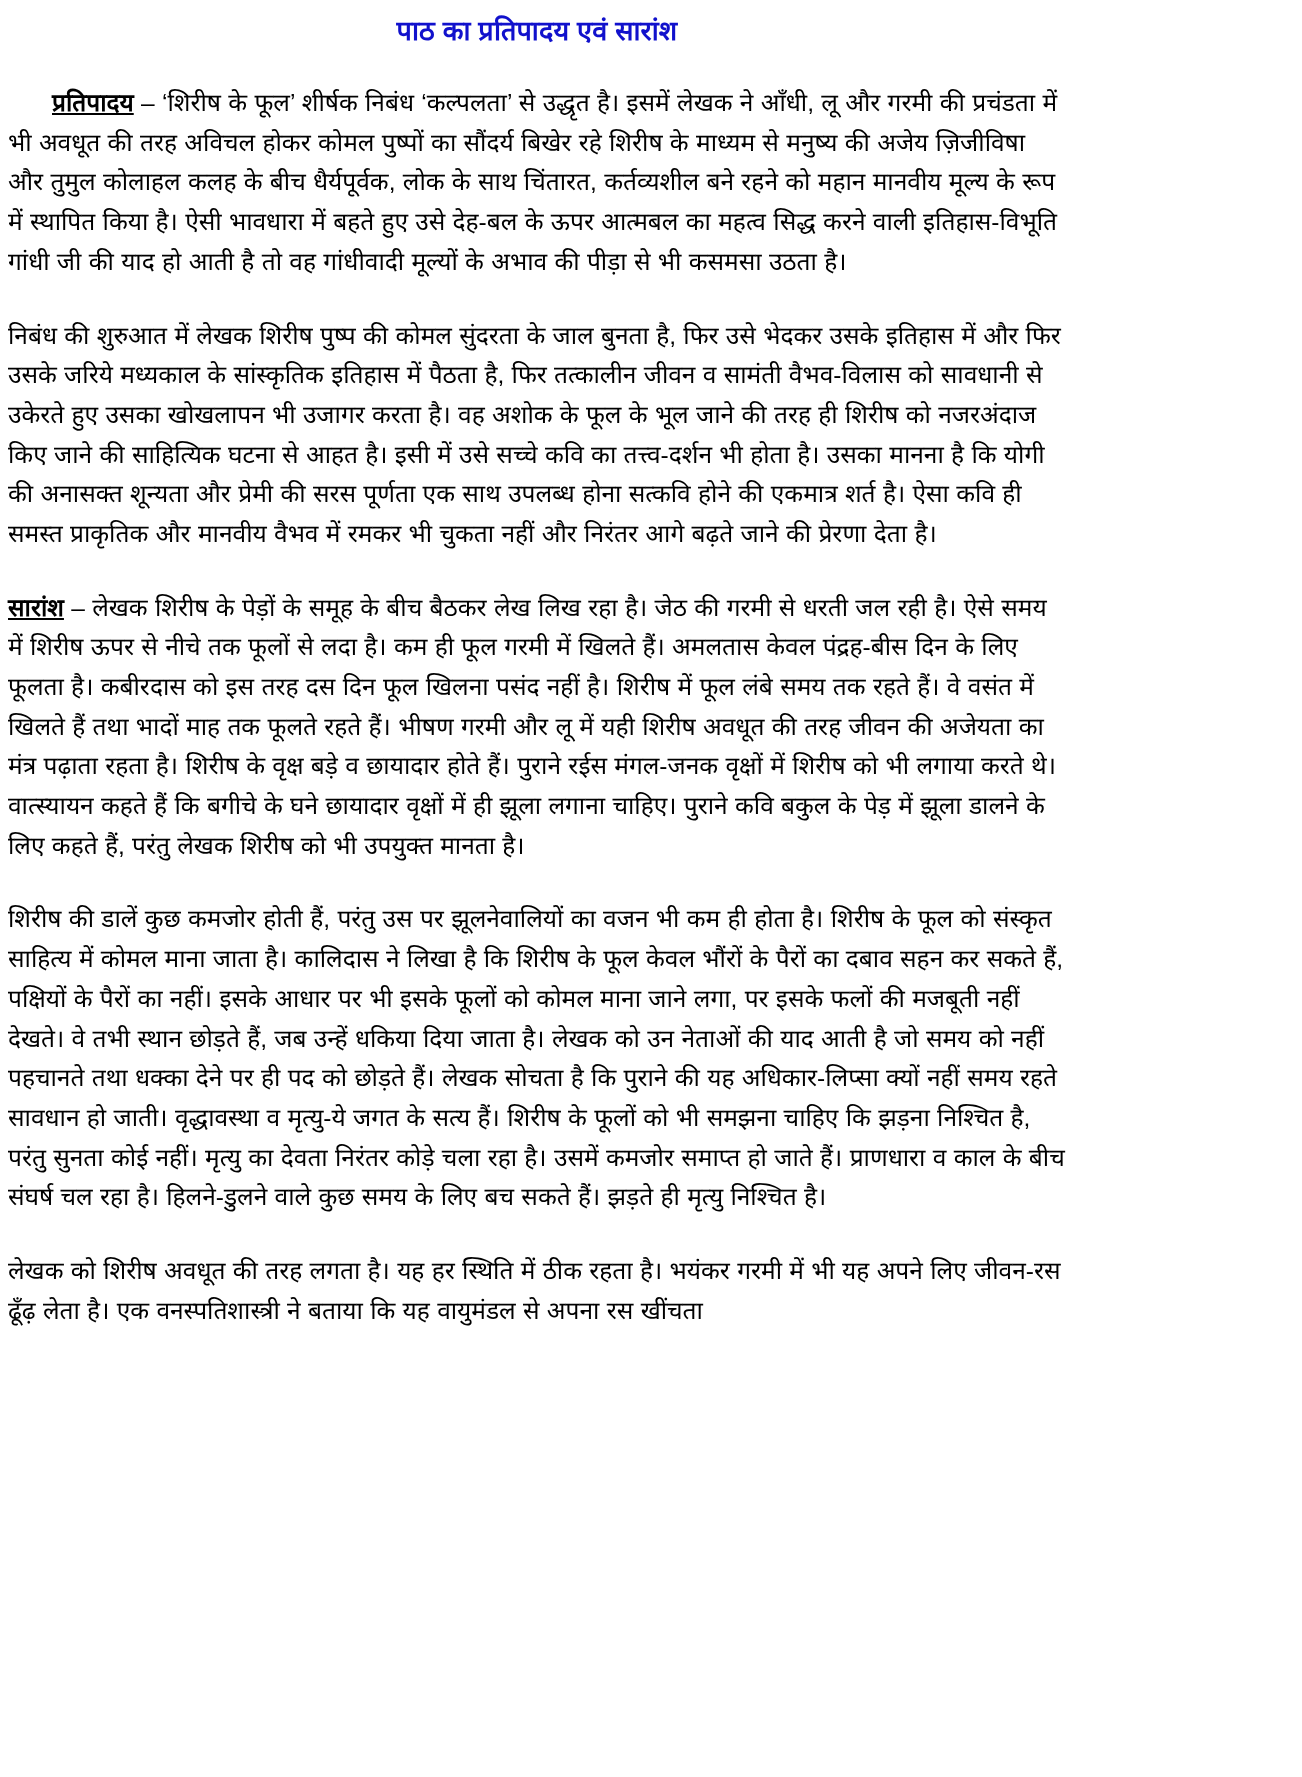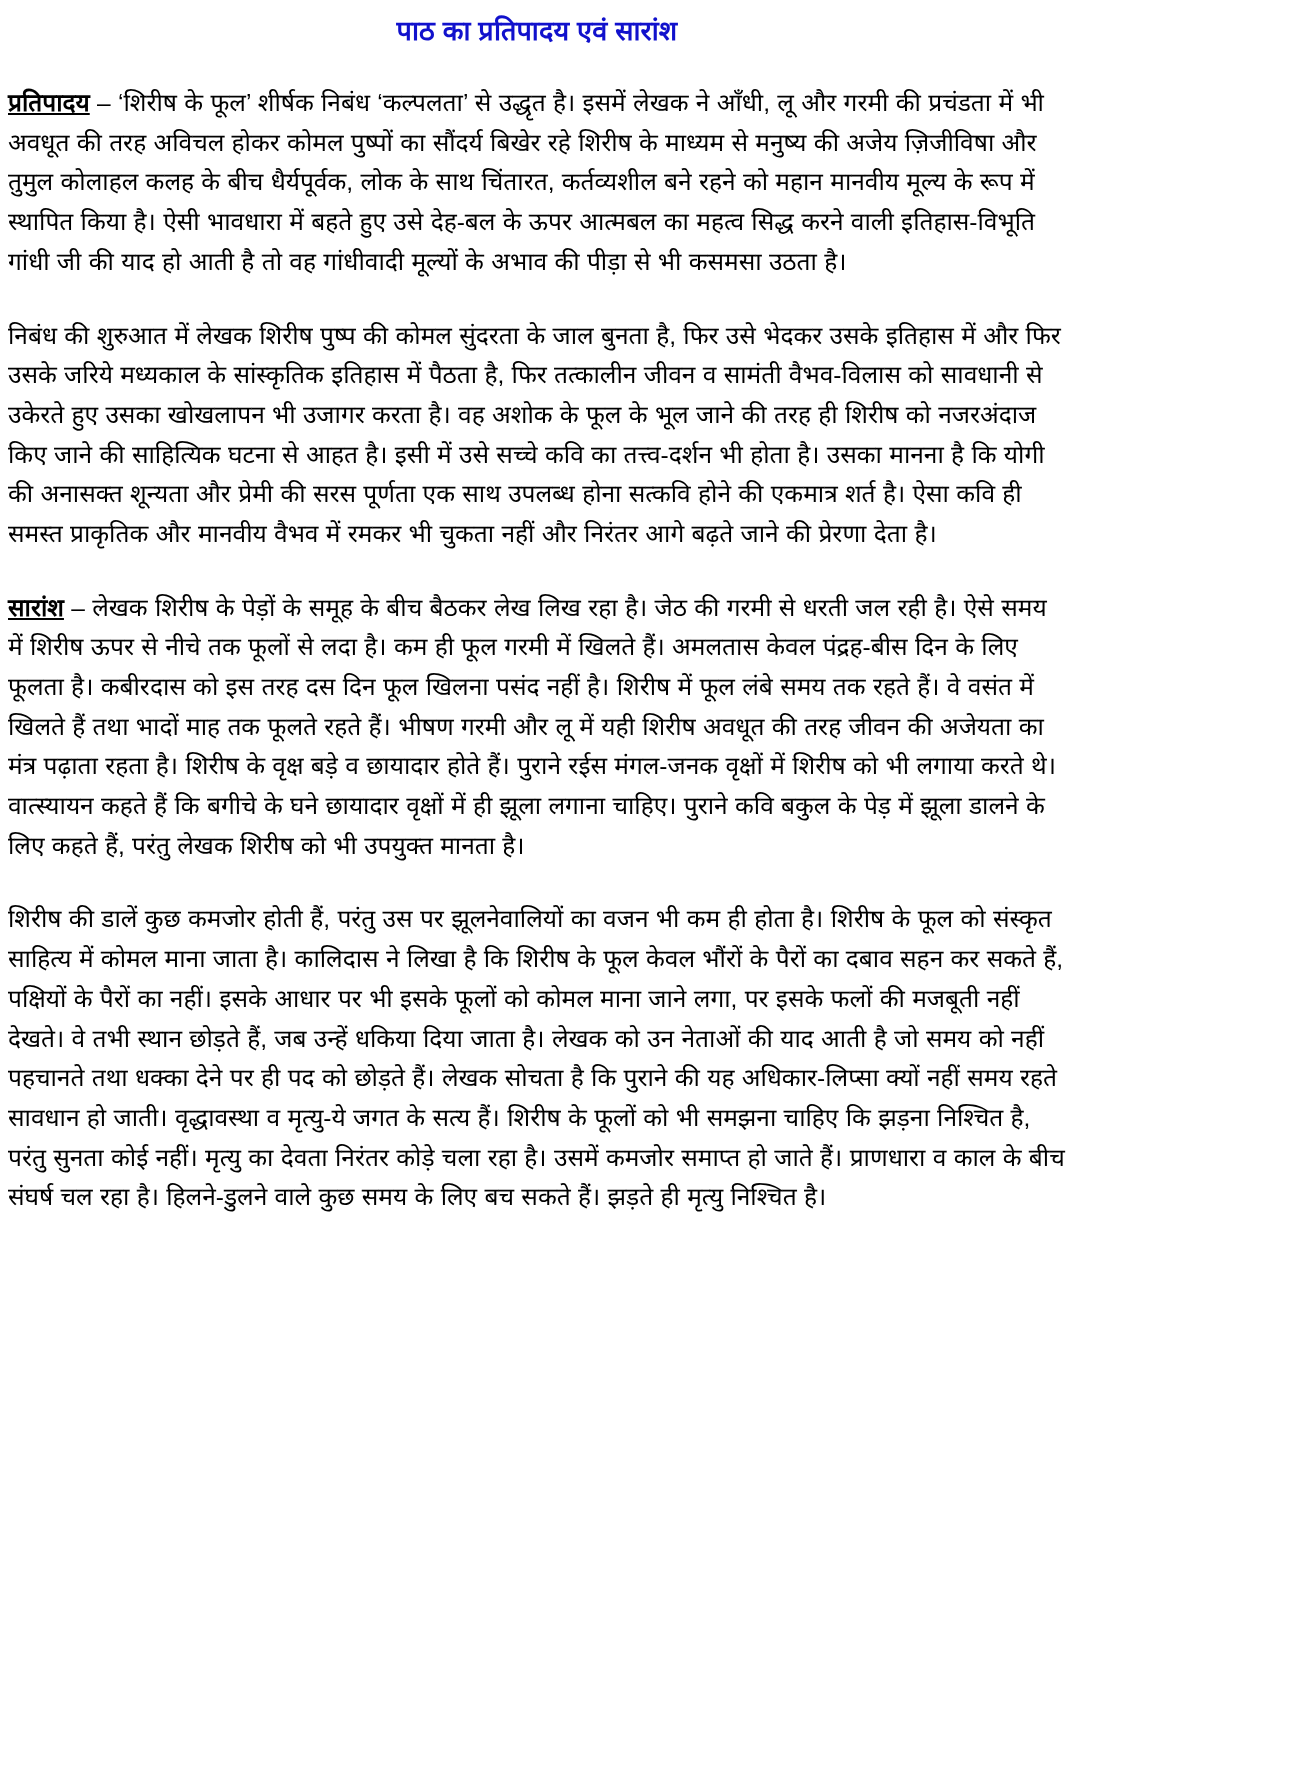--- a/index.html
+++ b/index.html
@@ -37,20 +37,21 @@
   .para:last-child {
     margin-bottom: 0;
   }
   .lead {
     font-weight: bold;
     text-decoration: underline;
   }
   .lead-underline {
     font-weight: bold;
     text-decoration: underline;
+    margin-left: 44px;
   }
 </style>
 </head>
 <body>
 
 <div class="page">
 
   <h1 class="doc-title">पाठ का प्रतिपादय एवं सारांश</h1>
 
   <p class="para">
@@ -62,14 +63,17 @@
   </p>
 
   <p class="para">
     <span class="lead">सारांश</span><span> – </span><span>लेखक शिरीष के पेड़ों के समूह के बीच बैठकर लेख लिख रहा है। जेठ की गरमी से धरती जल रही है। ऐसे समय में शिरीष ऊपर से नीचे तक फूलों से लदा है। कम ही फूल गरमी में खिलते हैं। अमलतास केवल पंद्रह-बीस दिन के लिए फूलता है। कबीरदास को इस तरह दस दिन फूल खिलना पसंद नहीं है। शिरीष में फूल लंबे समय तक रहते हैं। वे वसंत में खिलते हैं तथा भादों माह तक फूलते रहते हैं। भीषण गरमी और लू में यही शिरीष अवधूत की तरह जीवन की अजेयता का मंत्र पढ़ाता रहता है। शिरीष के वृक्ष बड़े व छायादार होते हैं। पुराने रईस मंगल-जनक वृक्षों में शिरीष को भी लगाया करते थे। वात्स्यायन कहते हैं कि बगीचे के घने छायादार वृक्षों में ही झूला लगाना चाहिए। पुराने कवि बकुल के पेड़ में झूला डालने के लिए कहते हैं, परंतु लेखक शिरीष को भी उपयुक्त मानता है।</span>
   </p>
 
   <p class="para">
     <span>शिरीष की डालें कुछ कमजोर होती हैं, परंतु उस पर झूलनेवालियों का वजन भी कम ही होता है। शिरीष के फूल को संस्कृत साहित्य में कोमल माना जाता है। कालिदास ने लिखा है कि शिरीष के फूल केवल भौंरों के पैरों का दबाव सहन कर सकते हैं, पक्षियों के पैरों का नहीं। इसके आधार पर भी इसके फूलों को कोमल माना जाने लगा, पर इसके फलों की मजबूती नहीं देखते। वे तभी स्थान छोड़ते हैं, जब उन्हें धकिया दिया जाता है। लेखक को उन नेताओं की याद आती है जो समय को नहीं पहचानते तथा धक्का देने पर ही पद को छोड़ते हैं। लेखक सोचता है कि पुराने की यह अधिकार-लिप्सा क्यों नहीं समय रहते सावधान हो जाती। वृद्धावस्था व मृत्यु-ये जगत के सत्य हैं। शिरीष के फूलों को भी समझना चाहिए कि झड़ना निश्चित है, परंतु सुनता कोई नहीं। मृत्यु का देवता निरंतर कोड़े चला रहा है। उसमें कमजोर समाप्त हो जाते हैं। प्राणधारा व काल के बीच संघर्ष चल रहा है। हिलने-डुलने वाले कुछ समय के लिए बच सकते हैं। झड़ते ही मृत्यु निश्चित है।</span>
   </p>
 
+  <p class="para">
+    <span>लेखक को शिरीष अवधूत की तरह लगता है। यह हर स्थिति में ठीक रहता है। भयंकर गरमी में भी यह अपने लिए जीवन-रस ढूँढ़ लेता है। एक वनस्पतिशास्त्री ने बताया कि यह वायुमंडल से अपना रस खींचता</span>
+  </p>
 
 </div>
 
 </body></html>

